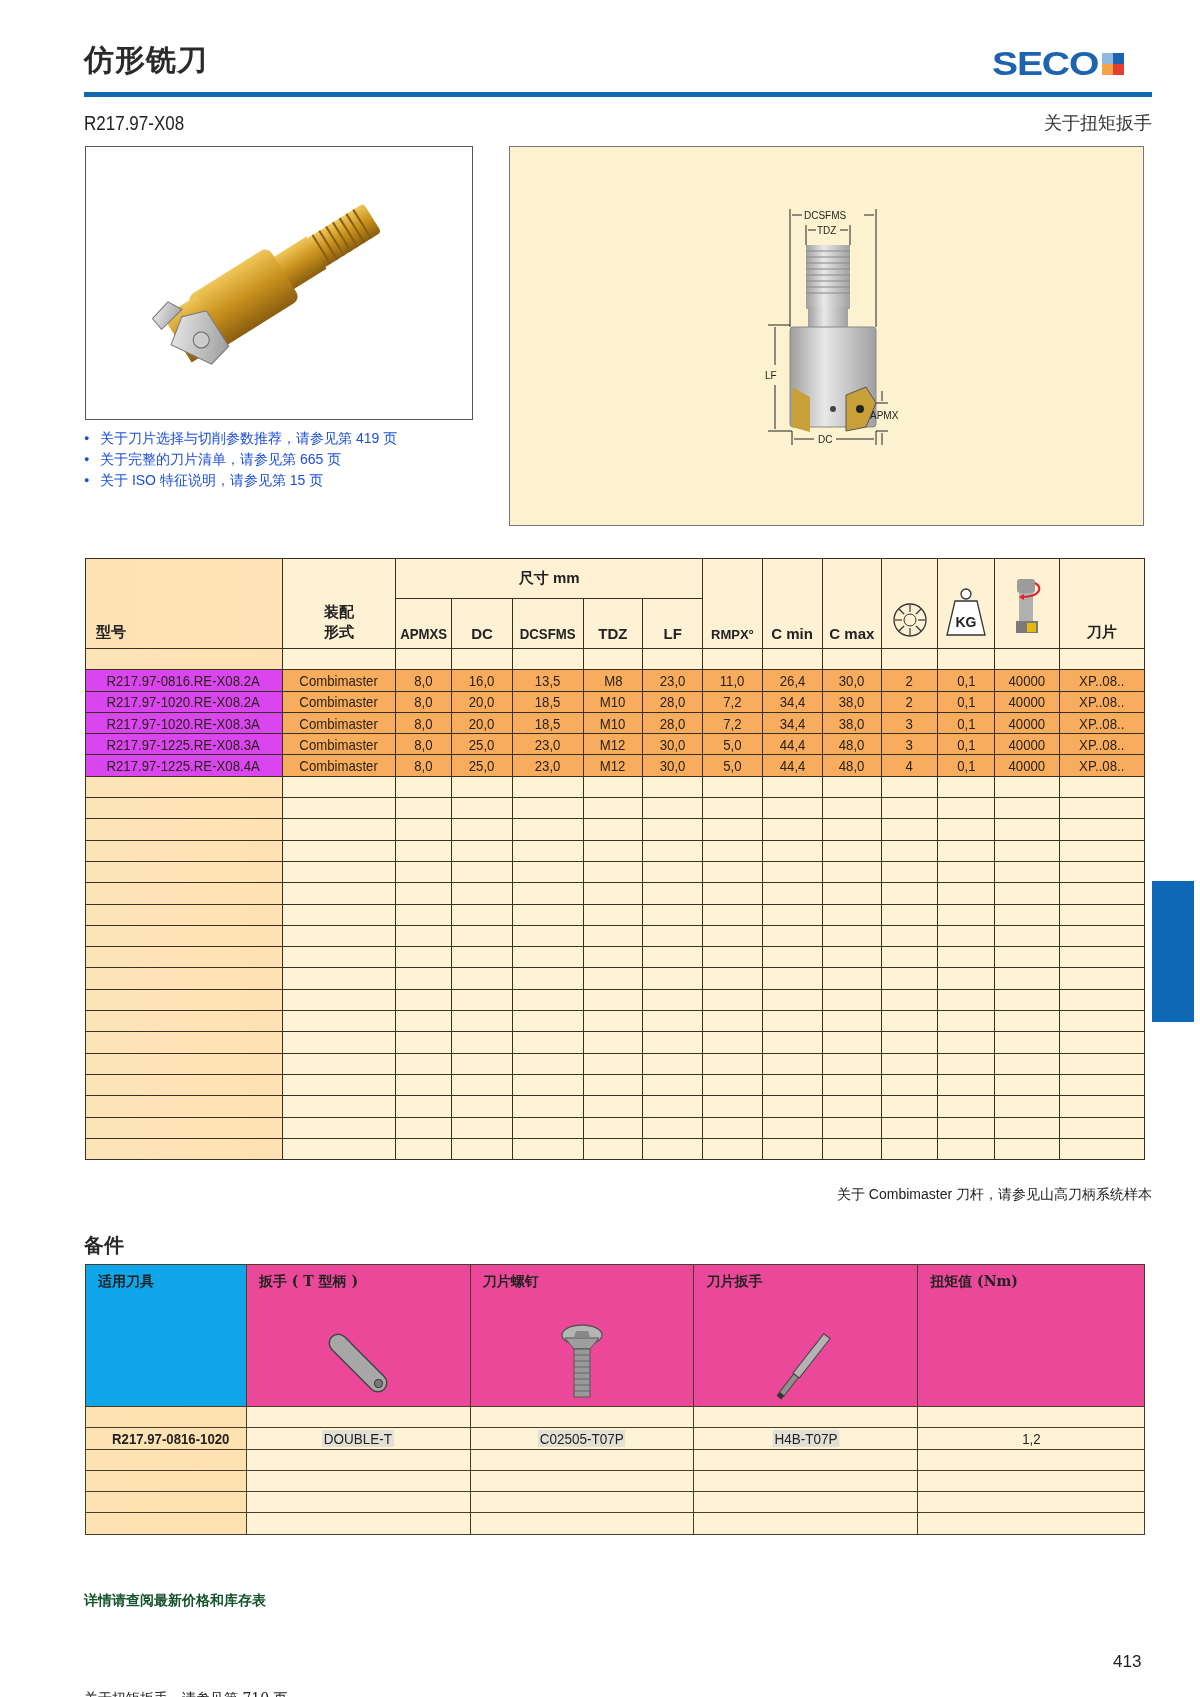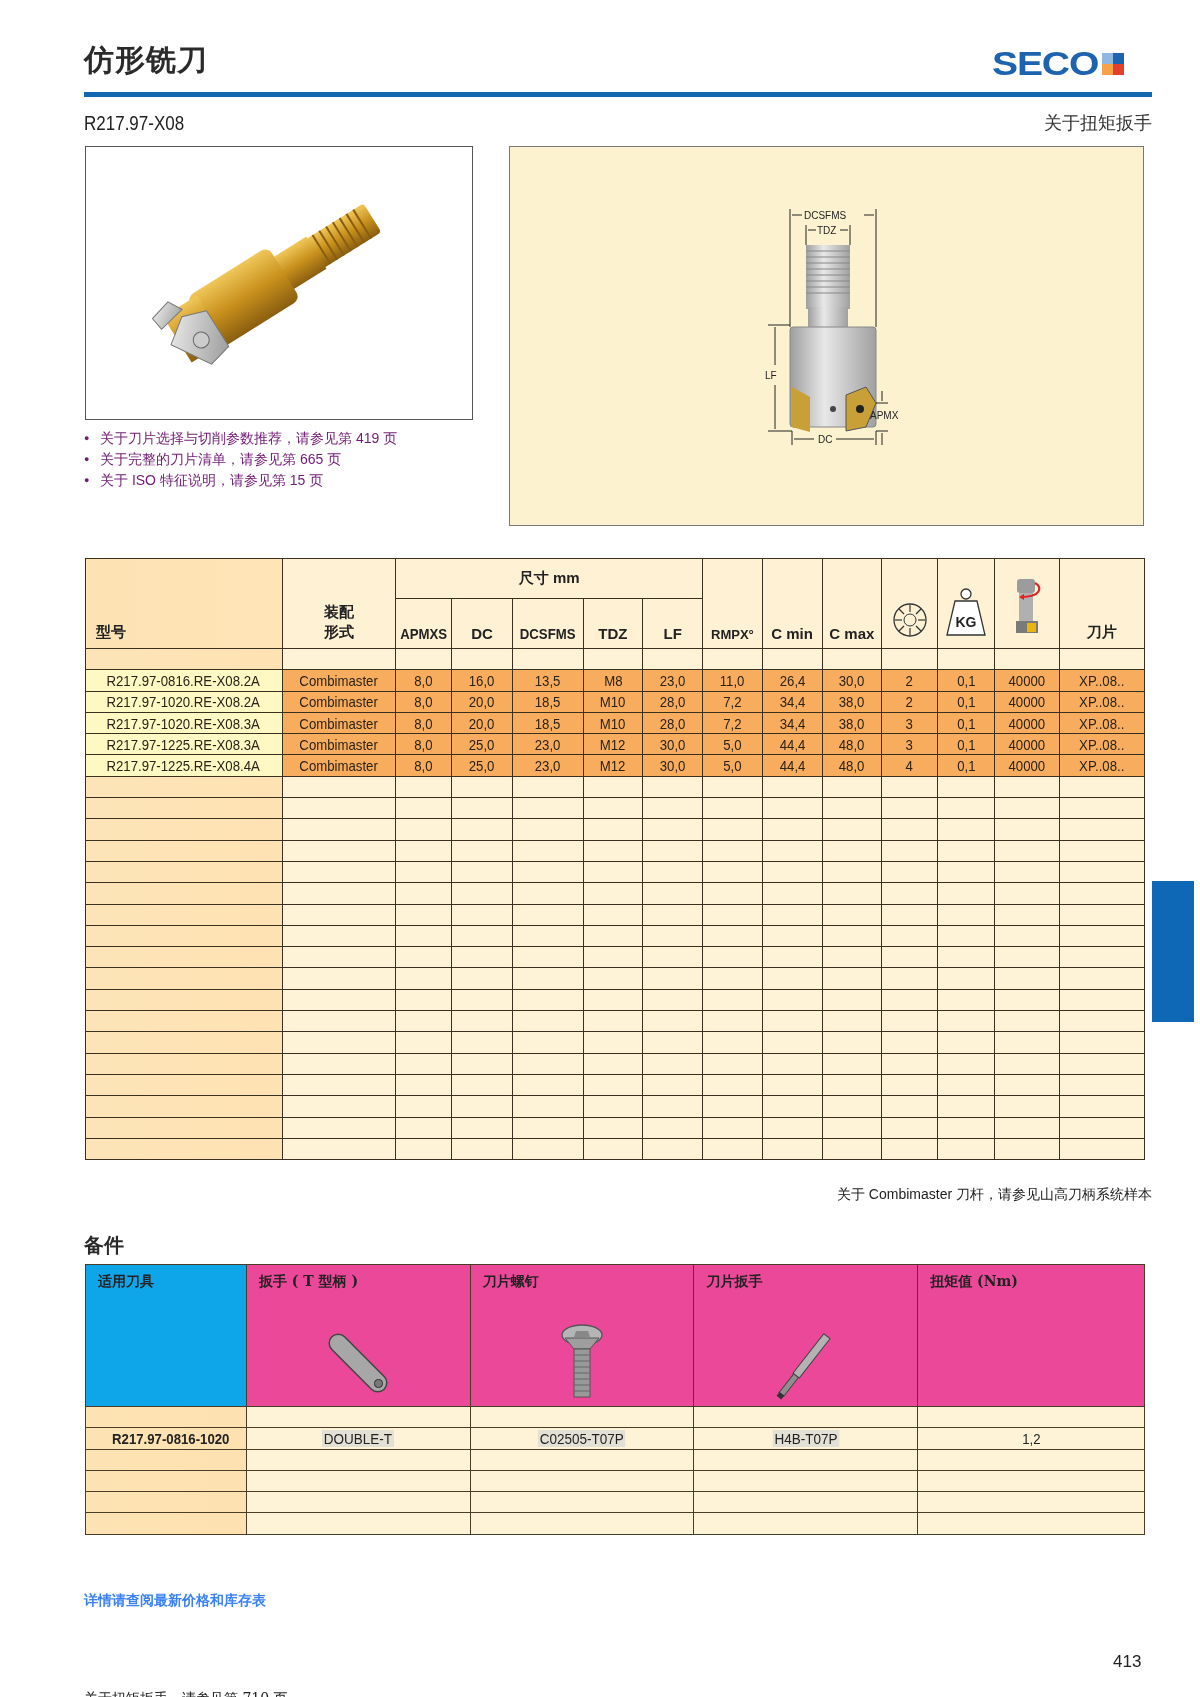--- a/index.html
+++ b/index.html
@@ -10,52 +10,52 @@
   .page-title { left: 84px; top: 40px; font-family: "DejaVu Serif", "Liberation Serif", serif; font-size: 30px; font-weight: bold; color: #2a2a2a; letter-spacing: 1px; }
   .logo { left: 992px; top: 44px; display: flex; align-items: center; }
   .logo-text { font-family: "Liberation Sans", sans-serif; font-weight: bold; font-size: 34px; color: #1d63b0; letter-spacing: -1px; transform: scaleX(1.15); transform-origin: left center; }
   .logo-mark { width: 22px; height: 22px; margin-left: 18px; display: grid; grid-template-columns: 1fr 1fr; grid-template-rows: 1fr 1fr; }
   .logo-mark span { display: block; }
   .rule { left: 84px; top: 92px; width: 1068px; height: 5px; background: #1168b0; }
   .product-code { left: 84px; top: 112px; font-size: 20px; color: #222; transform: scaleX(0.85); transform-origin: left; }
   .product-sub { right: 48px; top: 111px; font-family: "DejaVu Serif", serif; font-size: 18px; color: #333; }
 
   .photo-box { left: 85px; top: 146px; width: 388px; height: 274px; border: 1px solid #555; background: #fff; }
-  .bullets { left: 84px; top: 428px; font-size: 14px; color: #701a75; line-height: 21px; }
+  .bullets { left: 84px; top: 428px; font-size: 14px; color: #1d4ed8; line-height: 21px; }
   .bullets li { list-style: none; position: relative; padding-left: 16px; }
   .bullets li::before { content: "●"; position: absolute; left: 0; top: 0; font-size: 9px; }
 
   .diagram-box { left: 509px; top: 146px; width: 635px; height: 380px; border: 1px solid #777; background: #fdf2cf; }
 
   table { border-collapse: collapse; }
   .main-table { left: 85px; top: 558px; width: 1060px; }
   .main-table td, .main-table th { border: 1.2px solid #3a3020; font-size: 15px; text-align: center; height: 21.3px; padding: 0; font-weight: normal; }
   .main-table th { background: #fef1d4; font-weight: bold; color: #222; }
   .main-table .first-col { background: linear-gradient(90deg, #fde3b4, #fee4b6); text-align: left; padding-left: 10px; }
   .main-table tr.data td { background: #f8ad5e; color: #2b2217; transform: none; }
-  .main-table tr.data td.first-col { background: #fef9c3; font-weight: normal; }
+  .main-table tr.data td.first-col { background: #d946ef; font-weight: normal; }
   .main-table tr.empty td { background: #fef3d6; }
   .main-table tr.empty td.first-col { background: linear-gradient(90deg, #fde4b8, #fee2b3); }
   .narrow { display: inline-block; transform: scaleX(0.88); }
   .hcn { font-family: "DejaVu Serif", serif; font-size: 14px; font-weight: bold; }
   .bar-right { left: 1152px; top: 881px; width: 42px; height: 141px; background: #0f68b6; }
 
   .note-right { right: 48px; top: 1186px; font-size: 14px; color: #222; }
   .sec-title { left: 84px; top: 1232px; font-family: "DejaVu Serif", serif; font-size: 20px; font-weight: bold; color: #2a2a2a; }
 
   .spare-table { left: 85px; top: 1264px; width: 1060px; }
   .spare-table td, .spare-table th { border: 1.2px solid #4a3d27; font-size: 15px; padding: 0; height: 21.3px; font-weight: normal; }
   .spare-table th { background: #ec4899; text-align: left; vertical-align: top; padding: 8px 12px; height: 142px; font-family: "DejaVu Serif", serif; font-size: 14px; font-weight: bold; color: #222; position: relative; }
   .spare-table th.first-col { background: #0ea5e9; }
   .spare-table td { background: #fef3d6; text-align: center; }
   .spare-table td.first-col { background: linear-gradient(90deg, #fde2b3, #fee1b0); text-align: center; padding-left: 10px; font-weight: bold; }
   .tag { background: #e3e1d6; padding: 0 2px; display: inline-block; transform: scaleX(0.9); }
   .thumb { position: absolute; left: 50%; top: 58px; transform: translateX(-50%); }
 
-  .foot1 { left: 84px; top: 1592px; font-family: "DejaVu Serif", serif; font-size: 14px; font-weight: bold; color: #3b82f6; }
+  .foot1 { left: 84px; top: 1592px; font-family: "DejaVu Serif", serif; font-size: 14px; font-weight: bold; color: #14532d; }
   .foot2 { left: 84px; top: 1690px; font-family: "DejaVu Serif", serif; font-size: 14px; color: #222; }
   .page-num { left: 1113px; top: 1652px; font-size: 17px; color: #222; }
 </style>
 </head>
 <body>
 
 <div class="abs page-title">仿形铣刀</div>
 <div class="abs logo">
   <span class="logo-text">SECO</span>
   <span class="logo-mark">

